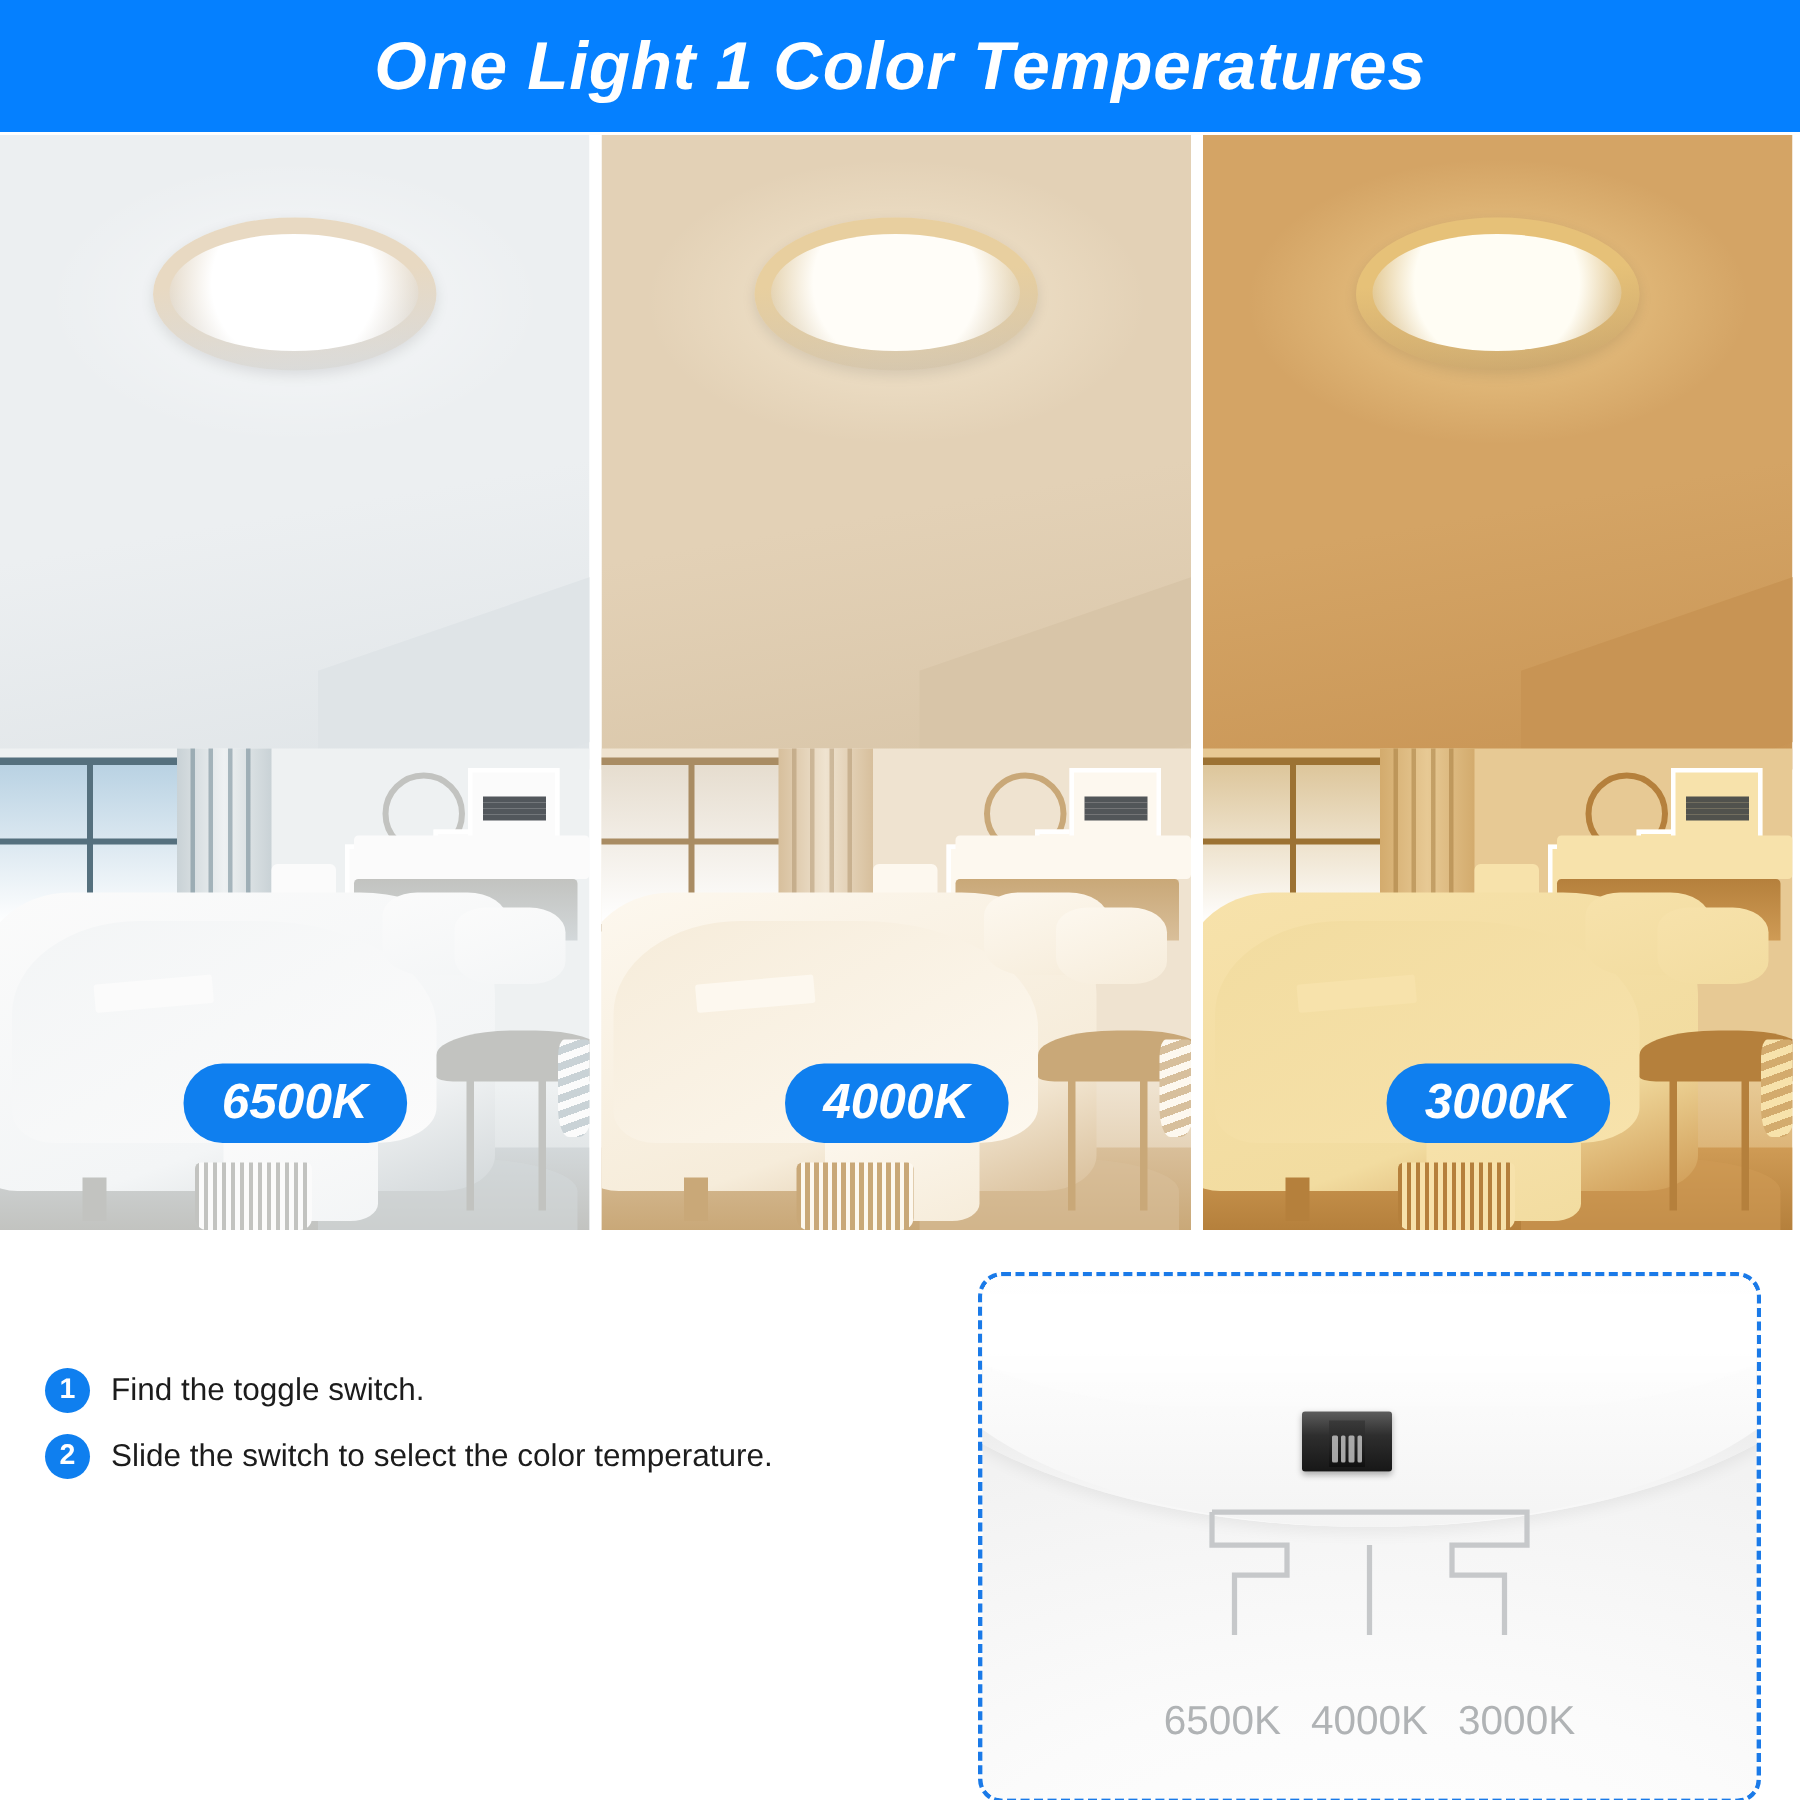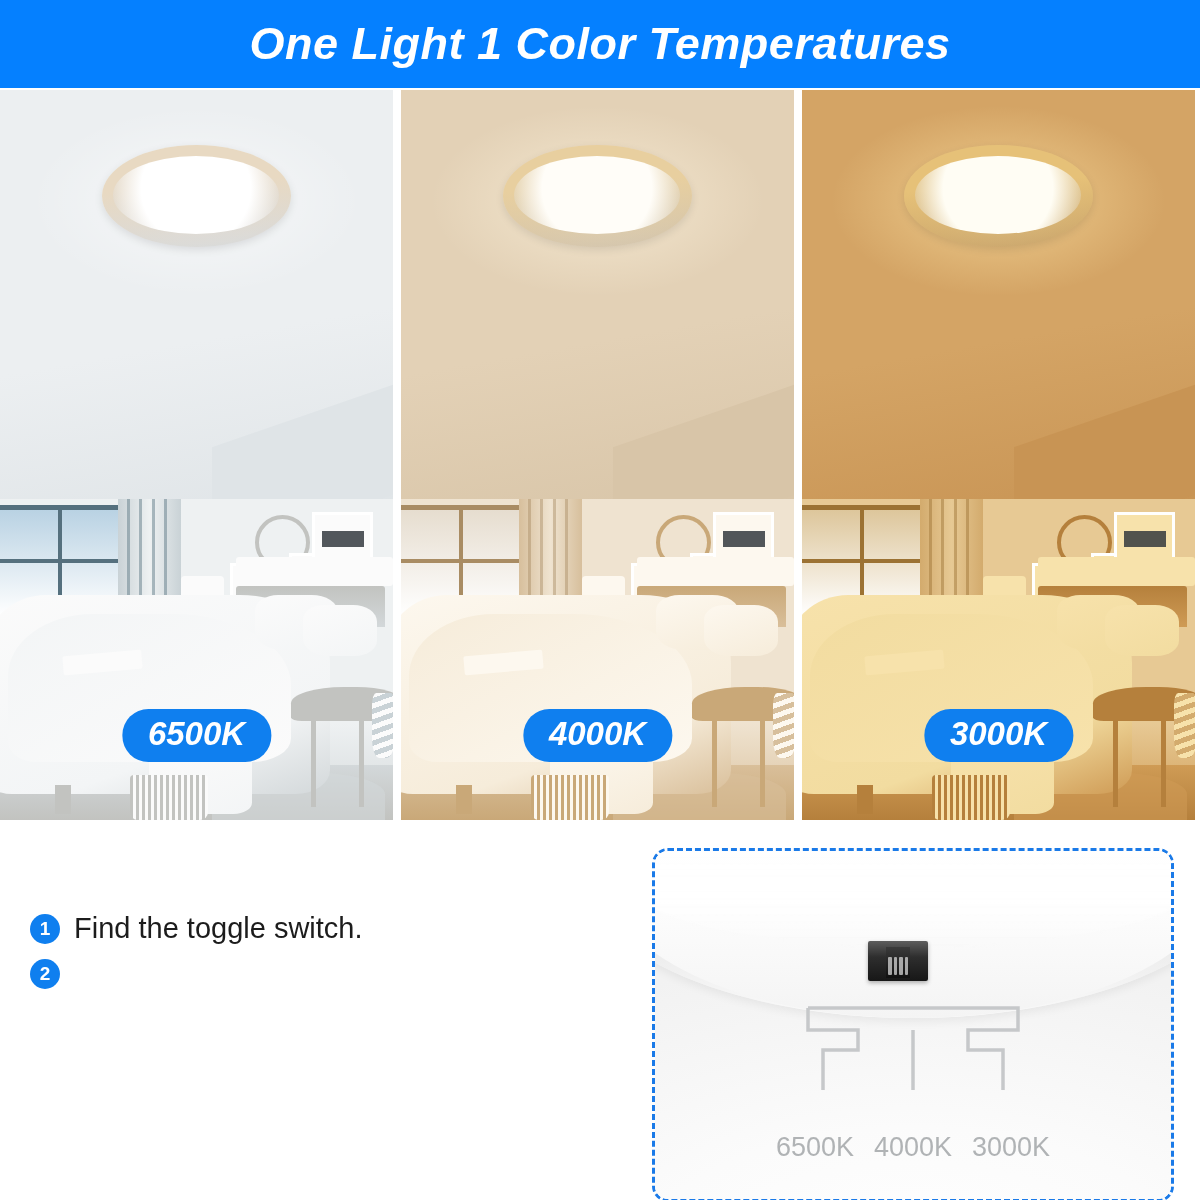--- a/index.html
+++ b/index.html
@@ -200,21 +200,21 @@
   .step-num{
     flex:0 0 auto;
     width:30px;height:30px;border-radius:50%;
     background:#0f7fef;color:#ffffff;
     font-size:19px;font-weight:bold;
     display:flex;align-items:center;justify-content:center;
     margin-right:14px;
   }
   .step-text{
     color:#1c1c1c;
-    font-size:29px;
+    font-size:21px;
     white-space:nowrap;
   }
 
   
   .detail-box{
     position:absolute;
     left:652px;top:28px;
     width:516px;height:148px;
     height:348px;
     border:3px dashed #1a7ae8;
@@ -464,20 +464,21 @@
 
   <div class="howto">
 
     <div class="step">
       <span class="step-num">1</span>
       <span class="step-text">Find the toggle switch.</span>
     </div>
 
     <div class="step">
       <span class="step-num">2</span>
+      <span class="step-text">Slide the switch to select the color temperature.</span>
     </div>
   </div>
 
   <div class="detail-box">
     <div class="fixture-photo">
       <div class="fixture-edge"></div>
       <div class="fixture-edge2"></div>
       <div class="fixture-highlight"></div>
 
       <div class="switch-housing">

